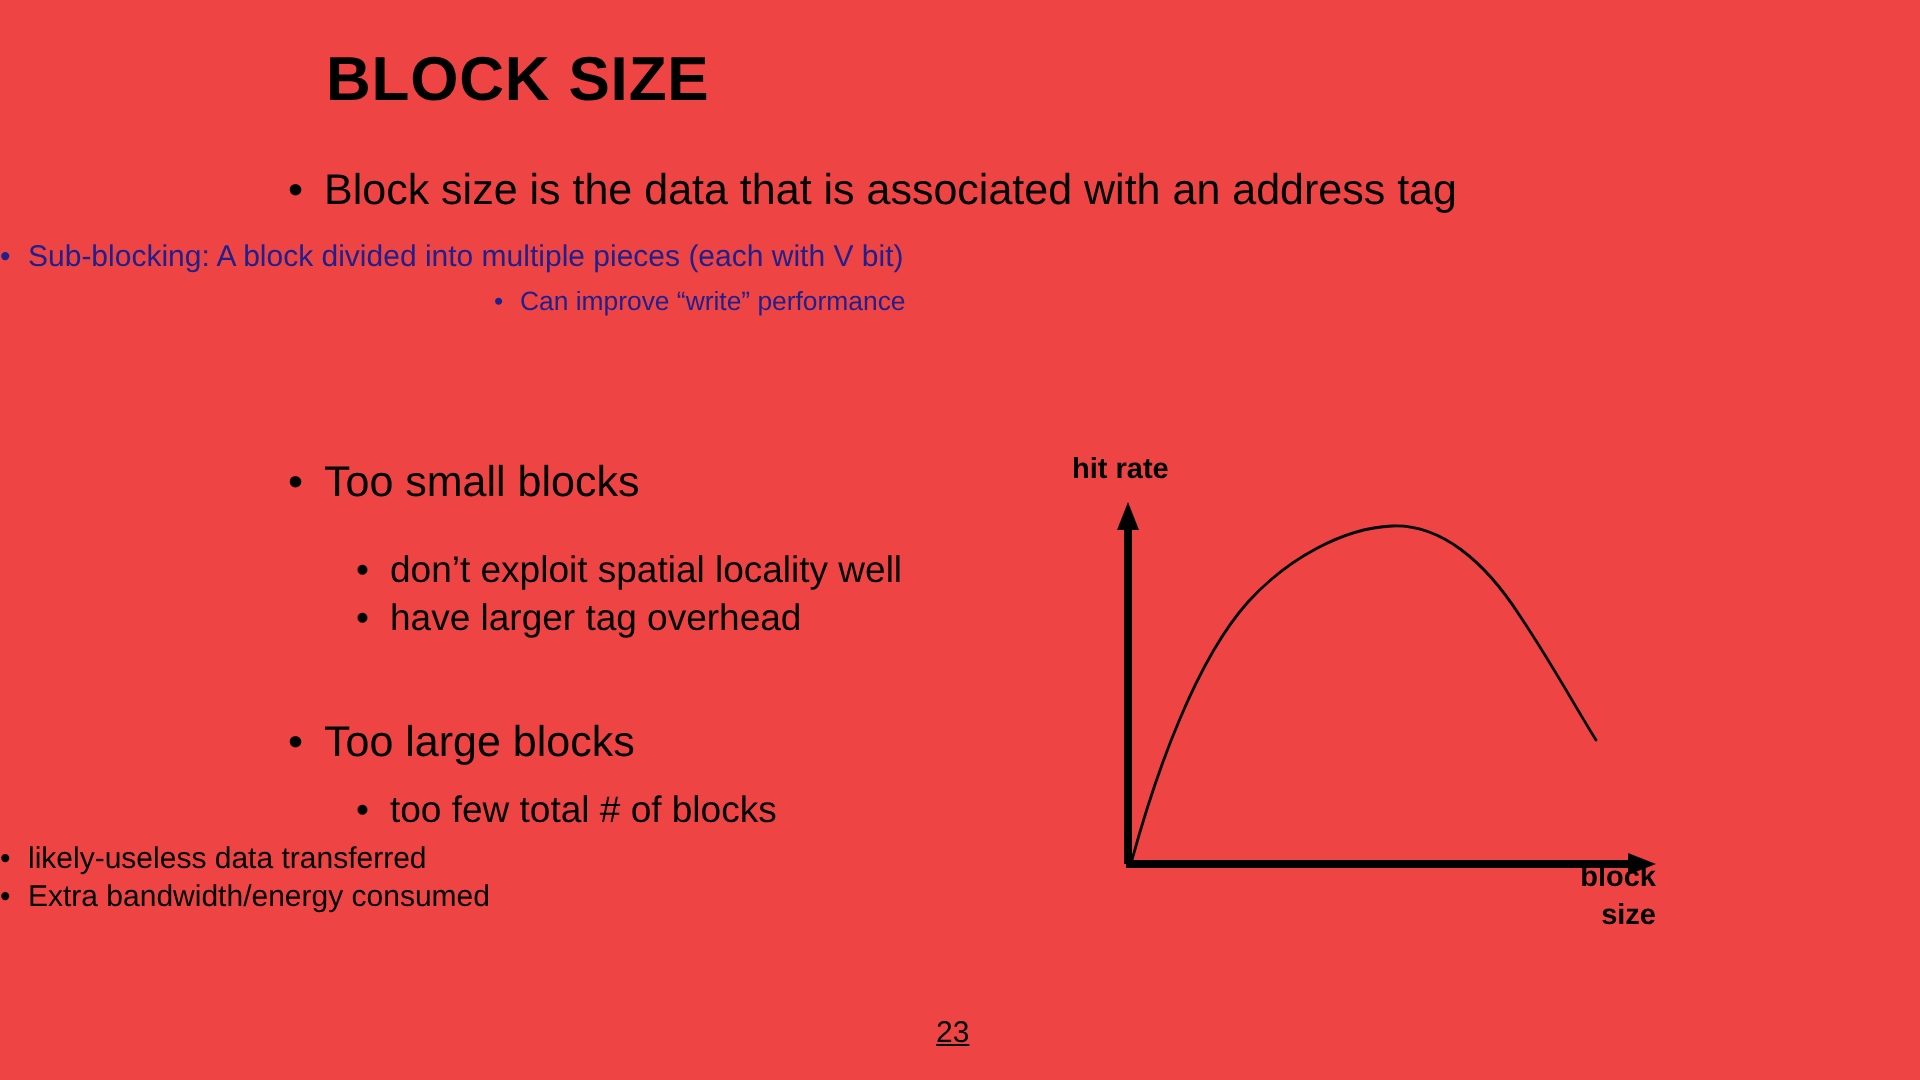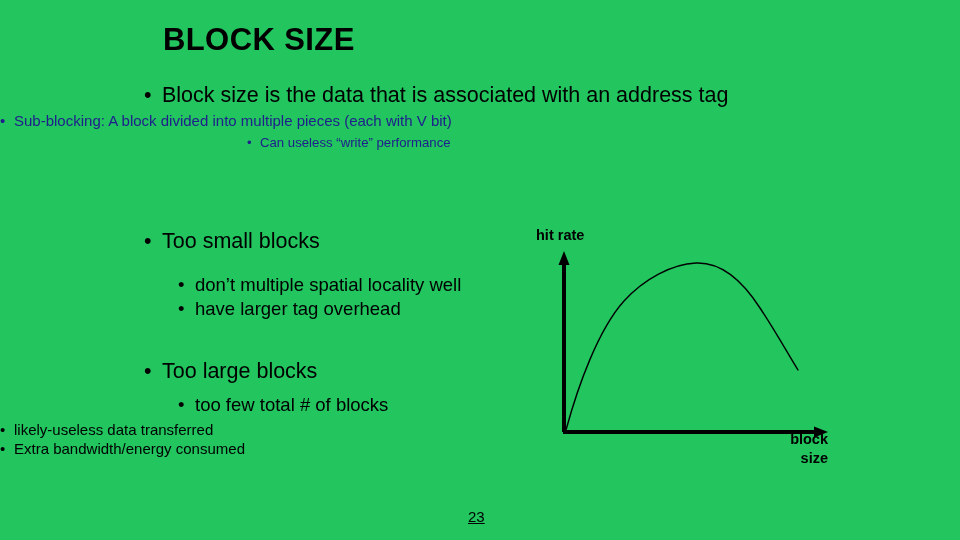--- a/index.html
+++ b/index.html
@@ -12,21 +12,21 @@
     height: 540px;
     position: relative;
     overflow: hidden;
     font-family: "Liberation Sans", sans-serif;
     color: #000000;
     -webkit-font-smoothing: antialiased;
   }
   .slide {
     position: absolute;
     inset: 0;
-    background: #22c55e;
+    background: #ef4444;
   }
 
   
   .slide-title {
     position: absolute;
     left: 163px;
     top: 22px;
     font-size: 31px;
     font-weight: bold;
     letter-spacing: 0.4px;
@@ -78,21 +78,21 @@
     font-size: 13.2px;
     color: #20208C;
     padding-left: 247px;
   }
   .lvl4 .dot { width: 13px; }
 
   .lvl3.black { color: #000000; }
 
   
   #group-intro { top: 83px; }
-  #group-intro .lvl1 { margin-bottom: 4px; }
+  #group-intro .lvl1 { margin-bottom: 12px; }
   #group-intro .lvl2 { margin-bottom: 6px; }
   #group-intro .lvl3 { margin-bottom: 5px; }
 
   #group-small { top: 229px; }
   #group-small .lvl1 { margin-bottom: 20px; }
   #group-small .lvl2 { margin-bottom: 2px; }
 
   #group-large { top: 359px; }
   #group-large .lvl1 { margin-bottom: 10px; }
   #group-large .lvl2 { margin-bottom: 5px; }
@@ -157,32 +157,32 @@
     <div class="bullet lvl1">
       <span class="dot">•</span><span class="txt">Block size is the data that is associated with an address tag</span>
     </div>
 
 
     <div class="bullet lvl3">
       <span class="dot">•</span><span class="txt">Sub-blocking: A block divided into multiple pieces (each with V bit)</span>
     </div>
 
     <div class="bullet lvl4">
-      <span class="dot">•</span><span class="txt">Can useless “write” performance</span>
+      <span class="dot">•</span><span class="txt">Can improve “write” performance</span>
     </div>
   </div>
 
   <div class="bullet-group" id="group-small">
 
     <div class="bullet lvl1">
       <span class="dot">•</span><span class="txt">Too small blocks</span>
     </div>
 
     <div class="bullet lvl2">
-      <span class="dot">•</span><span class="txt">don’t multiple spatial locality well</span>
+      <span class="dot">•</span><span class="txt">don’t exploit spatial locality well</span>
     </div>
 
     <div class="bullet lvl2">
       <span class="dot">•</span><span class="txt">have larger tag overhead</span>
     </div>
   </div>
 
   <div class="bullet-group" id="group-large">
 
     <div class="bullet lvl1">

